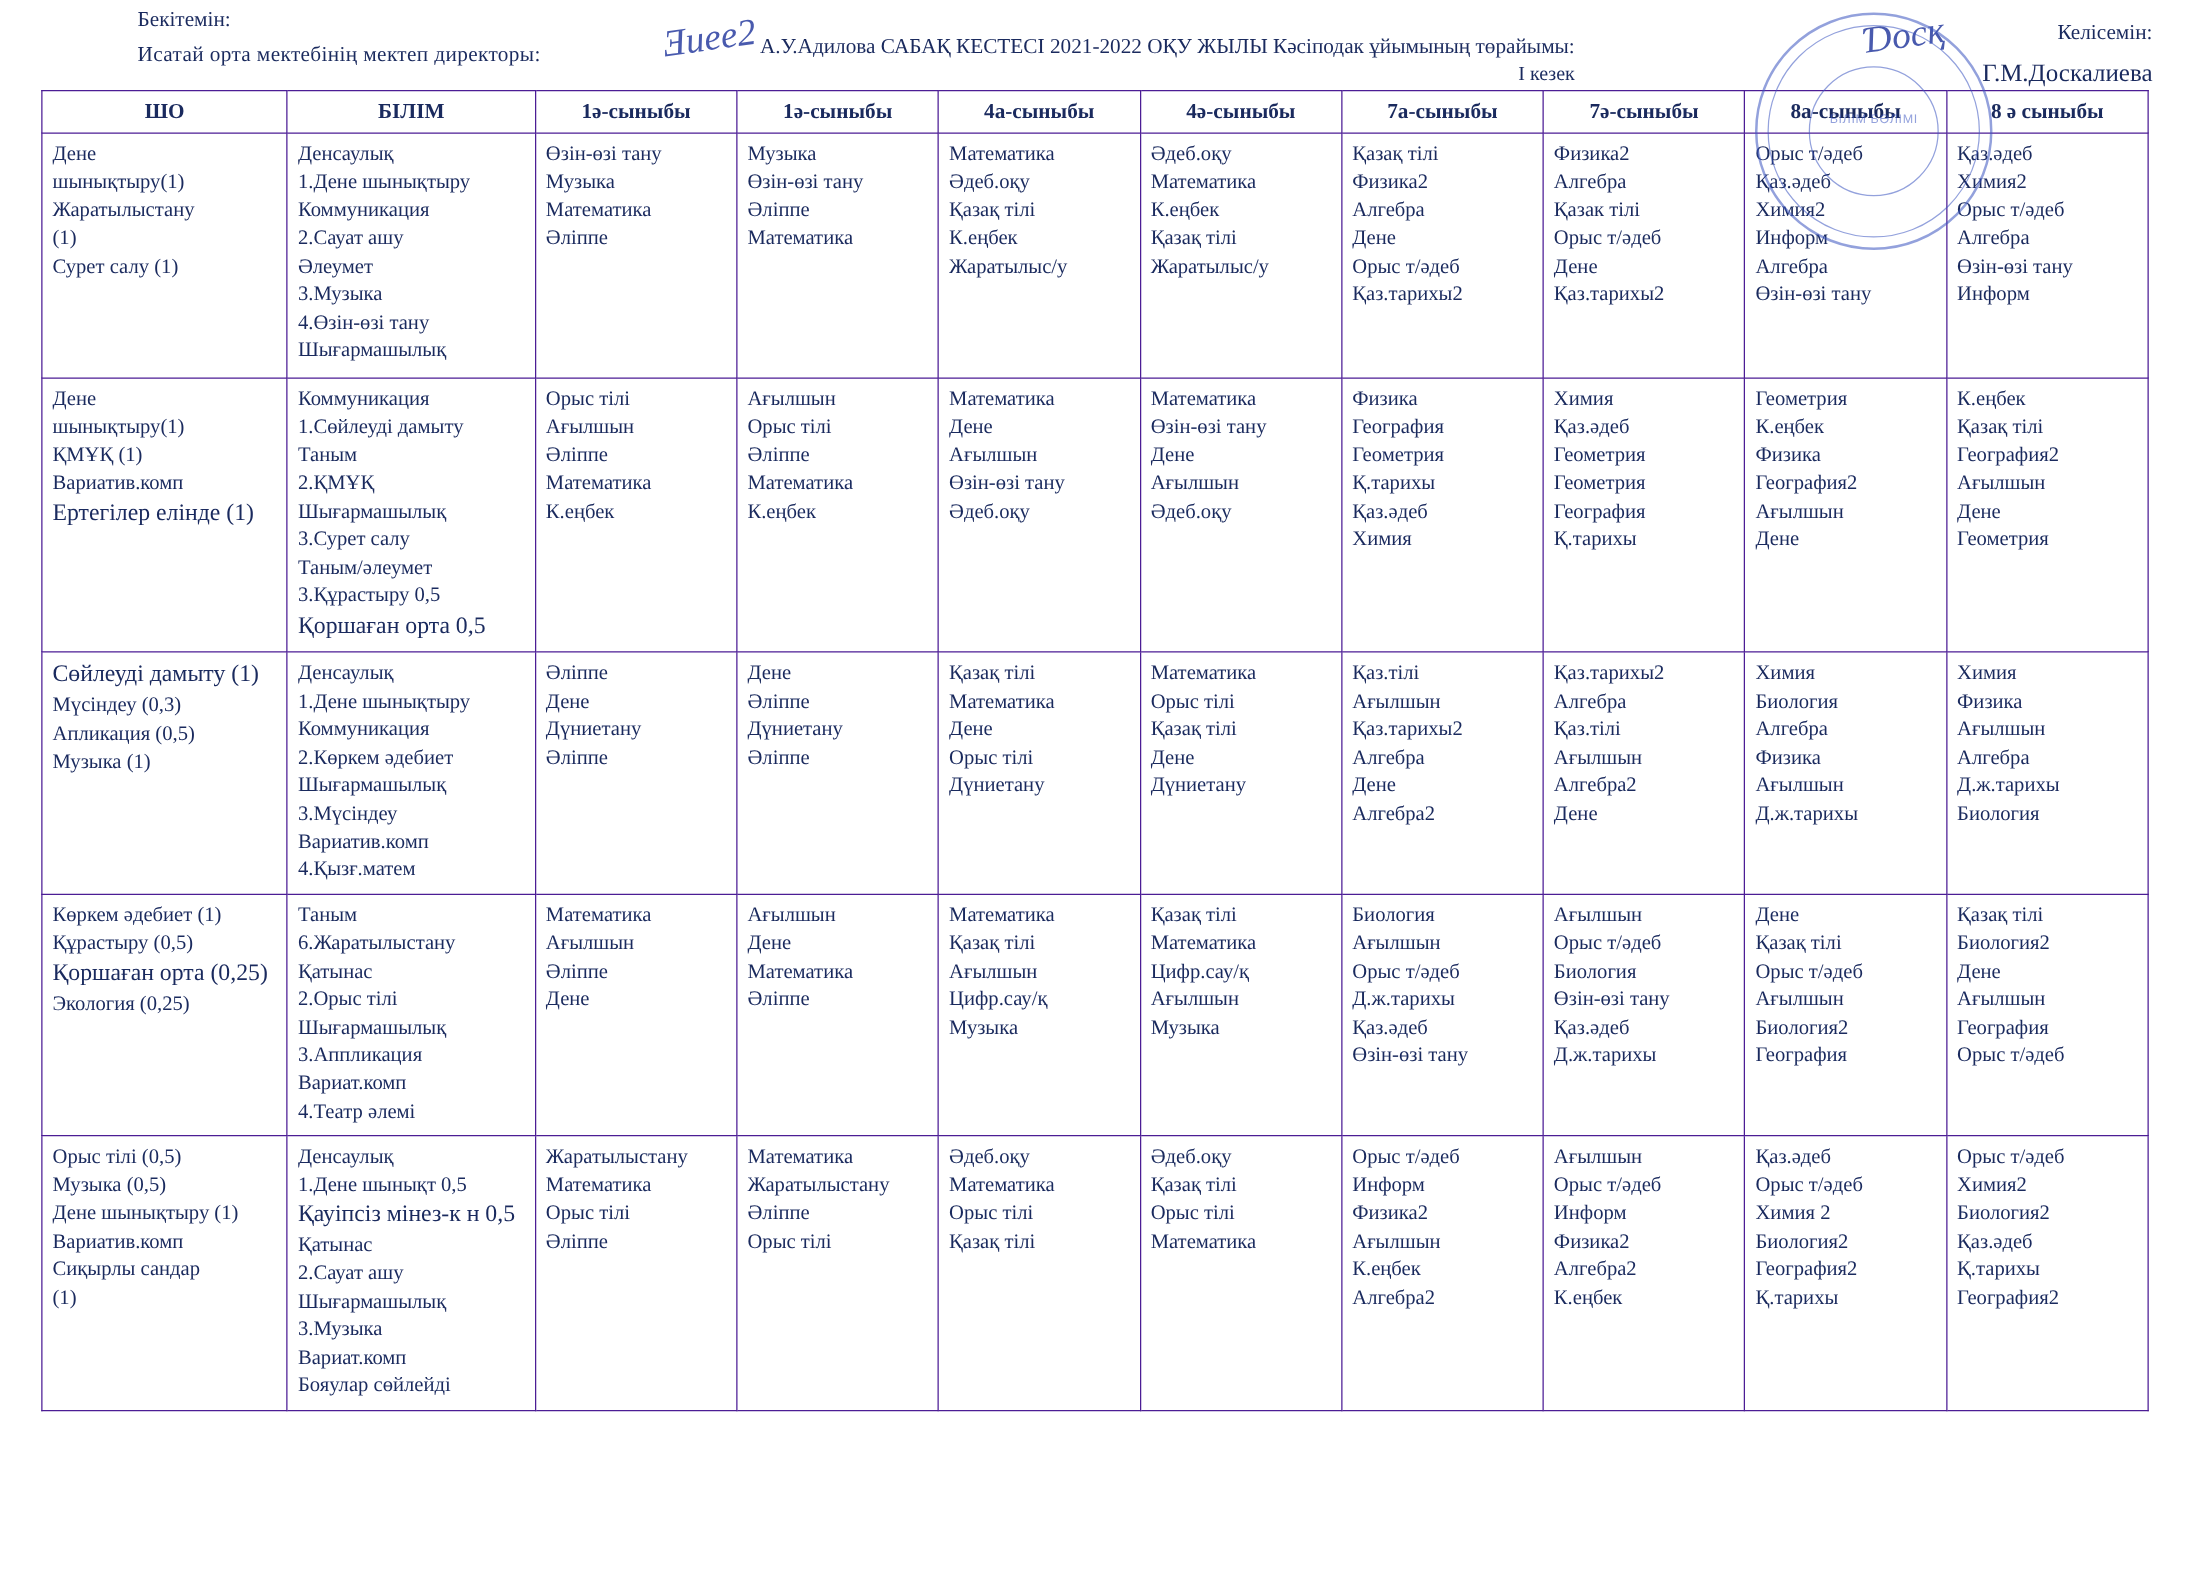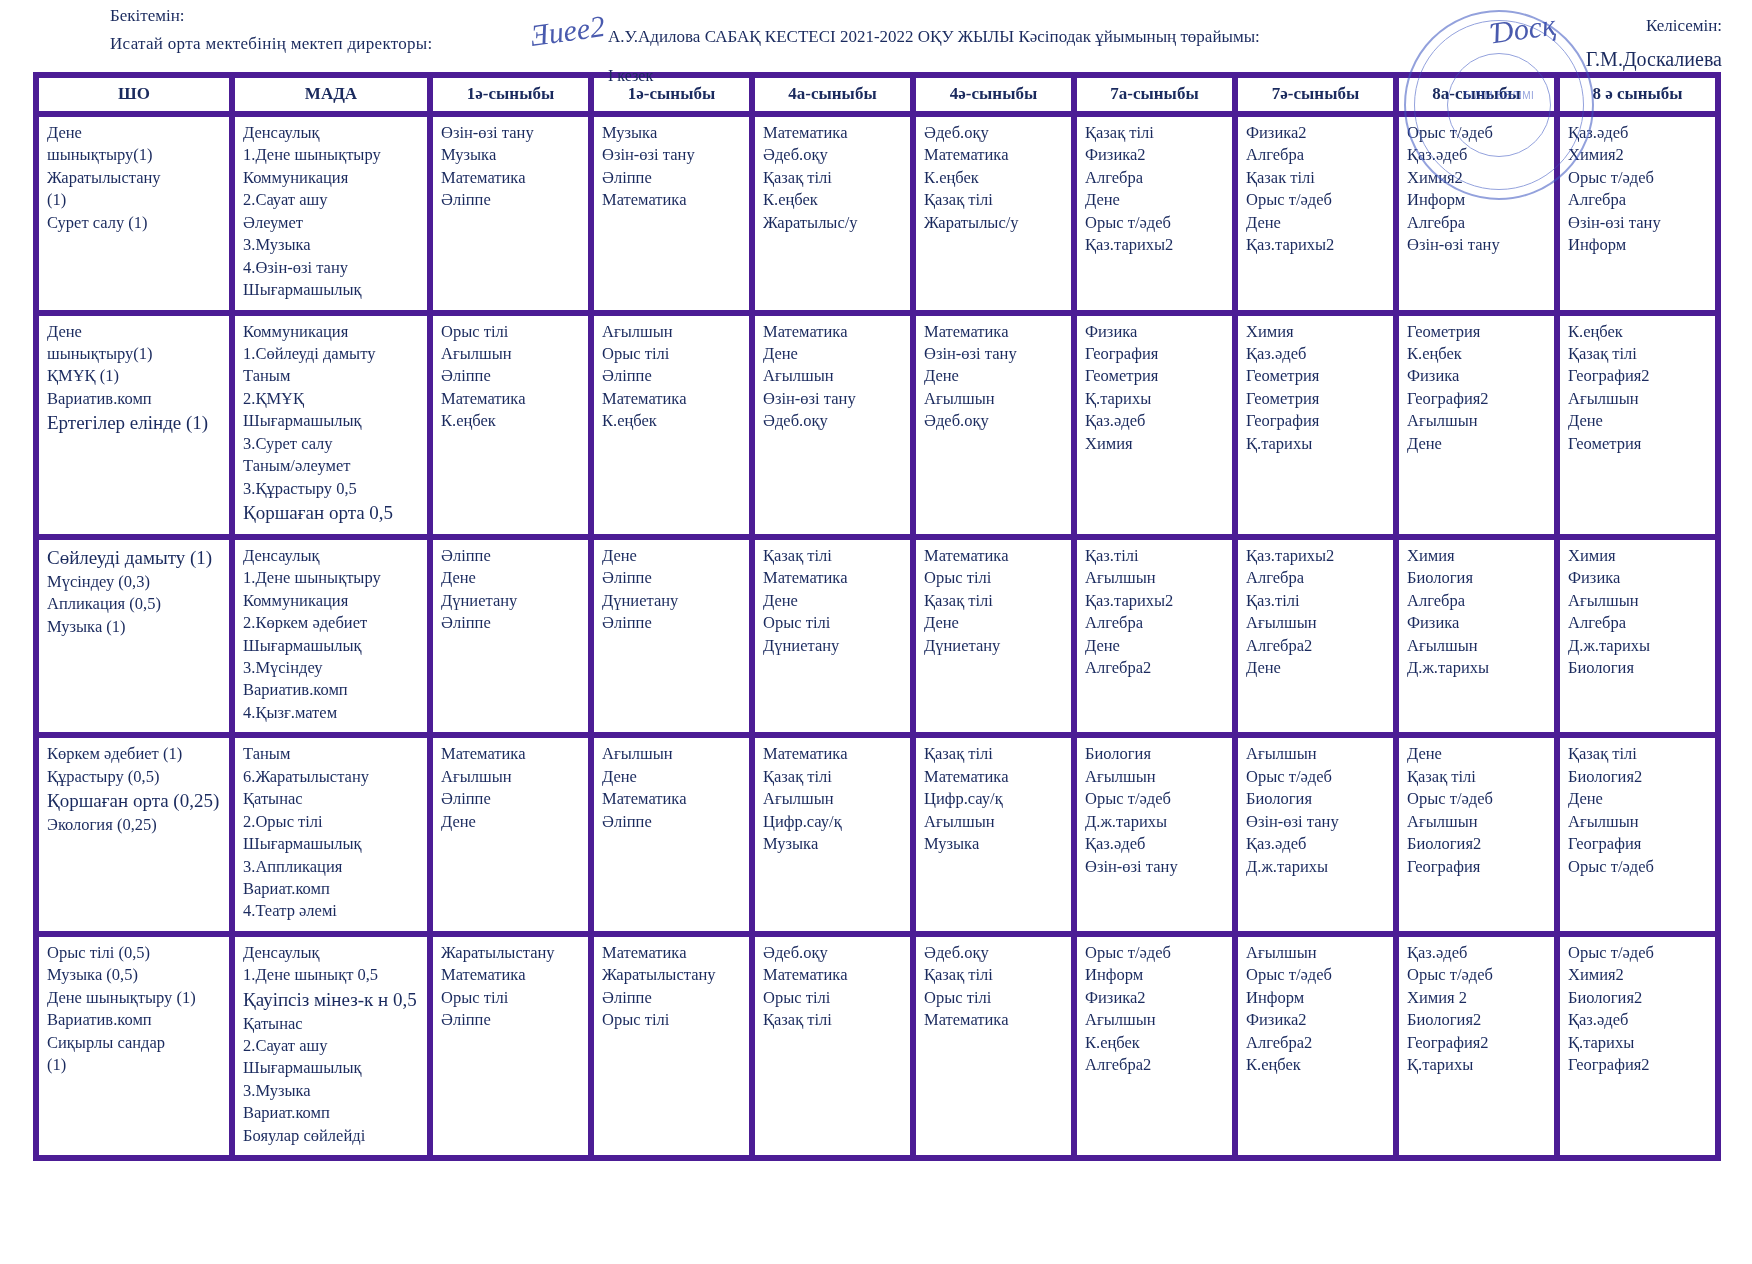--- a/index.html
+++ b/index.html
@@ -38,22 +38,22 @@
   .hdr-left .line2 { margin-top: 8px; letter-spacing: .3px; }
   .hdr-center {
     position: absolute;
     left: 608px;
     top: 27px;
     font-size: 17px;
     white-space: nowrap;
   }
   .hdr-center .kezek {
     display: block;
-    text-align: left;
-    margin-top: 20px;
+    text-align: right;
+    margin-top: 4px;
     font-size: 16px;
   }
   .hdr-right {
     position: absolute;
     right: 30px;
     top: 16px;
     text-align: left;
     font-size: 17px;
   }
   .hdr-right .l1 { margin-left: 40px; }
@@ -77,21 +77,21 @@
   
   table.schedule {
     border-collapse: collapse;
     table-layout: fixed;
     width: 1686px;
     margin: 0 0 0 33px;
     font-size: 16.5px;
   }
   table.schedule th,
   table.schedule td {
-    border: 6px solid #4c1d95;
+    border: 1px solid #4c1d95;
     vertical-align: top;
     padding: 5px 6px 8px 8px;
     line-height: 1.36;
   }
   table.schedule thead th {
     text-align: center;
     font-weight: bold;
     padding: 4px 2px 5px 2px;
     height: 24px;
     font-size: 17px;
@@ -182,21 +182,21 @@
         <col class="coln">
         <col class="coln">
       <col class="coln">
         <col class="coln">
         <col class="coln">
         <col class="coln">
     </colgroup>
     <thead>
       <tr>
         <th>ШО</th>
-        <th>МАДА</th>
+        <th>БІЛІМ</th>
         <th>1ә-сыныбы</th>
         <th>1ә-сыныбы</th>
         <th>4а-сыныбы</th>
         <th>4ә-сыныбы</th>
         <th>7а-сыныбы</th>
         <th>7ә-сыныбы</th>
         <th>8а-сыныбы</th>
         <th>8 ә сыныбы</th>
       </tr>
     </thead>

